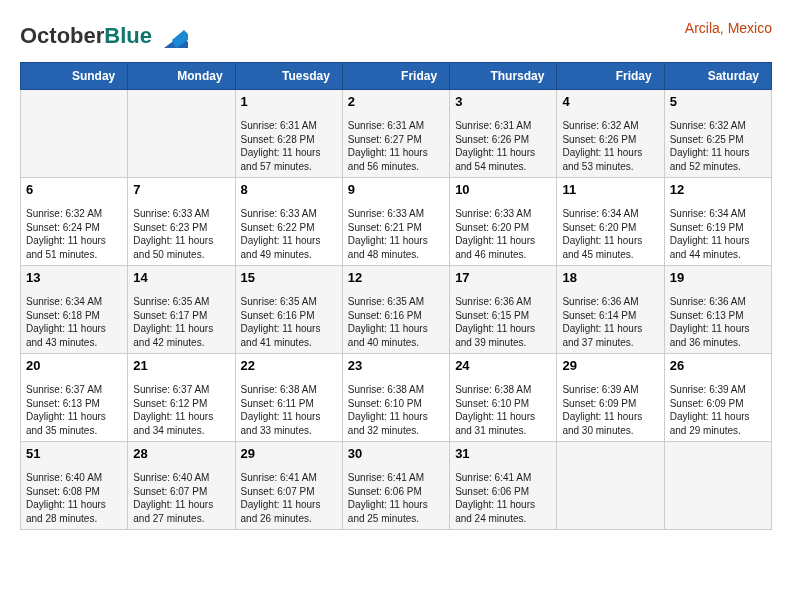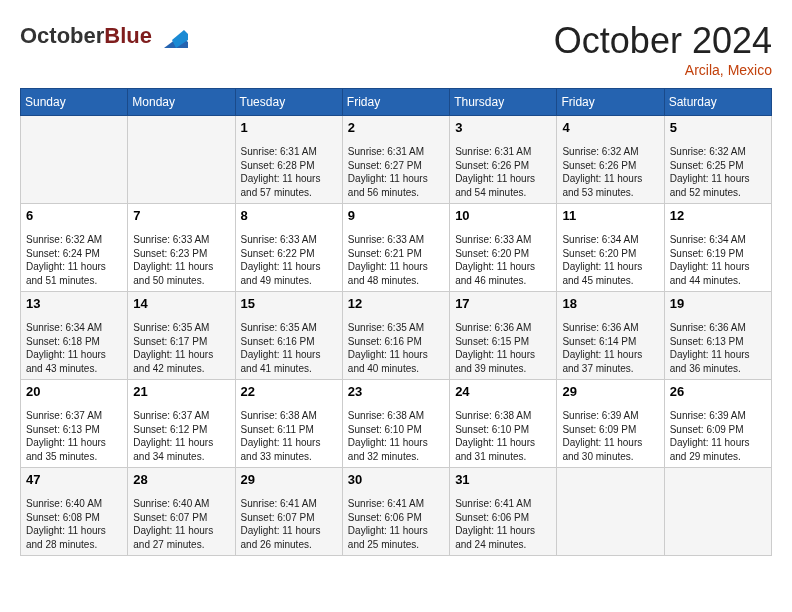--- a/index.html
+++ b/index.html
@@ -19,21 +19,21 @@
     .logo {
       display: flex;
       align-items: center;
     }
     .logo-text {
       font-size: 22px;
       font-weight: bold;
       line-height: 1.1;
     }
     .logo-general { color: #333; }
-    .logo-blue { color: #7f1d1d; }
+    .logo-blue { color: #0f766e; }
     .logo-icon {
       width: 32px;
       height: 32px;
       margin-left: 4px;
     }
     .title-block {
       text-align: right;
     }
     .month-title {
       font-size: 36px;
@@ -47,24 +47,24 @@
     table {
       width: 100%;
       border-collapse: collapse;
       font-size: 11px;
     }
     thead tr {
       background-color: #2563b0;
       color: #fff;
     }
     thead th {
-      padding: 6px 4px;
-      text-align: left;
+      padding: 6px 12px;
+      text-align: right;
       font-size: 12px;
-      font-weight: normal;
+      font-weight: bold;
       border: 1px solid #1a4a8a;
     }
     tbody tr {
       border: 1px solid #ccc;
     }
     tbody td {
       vertical-align: top;
       padding: 4px 5px;
       border: 1px solid #ccc;
       width: 14.28%;
@@ -98,21 +98,20 @@
       <div class="logo-text">
         <span class="logo-general">October</span><span class="logo-blue">Blue</span>
       </div>
     </div>
     <svg class="logo-icon" viewBox="0 0 32 32">
       <polygon points="8,28 24,16 32,22 32,28" fill="#2563b0"></polygon>
       <polygon points="16,20 28,10 32,14 32,20 20,28" fill="#1a8ad4"></polygon>
     </svg>
   </div>
   <div class="title-block">
-    <div class="month-title">October 2024</div>
     <div class="location">Arcila, Mexico</div>
   </div>
 </div>
 
 <table>
   <thead>
     <tr>
     <th>Sunday</th>
         <th>Monday</th>
         <th>Tuesday</th>
@@ -232,21 +231,21 @@
           <span class="day-num">29</span>
           <div class="day-info">Sunrise: 6:39 AM<br>Sunset: 6:09 PM<br>Daylight: 11 hours and 30 minutes.</div>
         </td>
         <td>
           <span class="day-num">26</span>
           <div class="day-info">Sunrise: 6:39 AM<br>Sunset: 6:09 PM<br>Daylight: 11 hours and 29 minutes.</div>
         </td>
       </tr>
       <tr>
         <td>
-          <span class="day-num">47</span>
+          <span class="day-num">51</span>
           <div class="day-info">Sunrise: 6:40 AM<br>Sunset: 6:08 PM<br>Daylight: 11 hours and 28 minutes.</div>
         </td>
         <td>
           <span class="day-num">28</span>
           <div class="day-info">Sunrise: 6:40 AM<br>Sunset: 6:07 PM<br>Daylight: 11 hours and 27 minutes.</div>
         </td>
         <td>
           <span class="day-num">29</span>
           <div class="day-info">Sunrise: 6:41 AM<br>Sunset: 6:07 PM<br>Daylight: 11 hours and 26 minutes.</div>
         </td>

